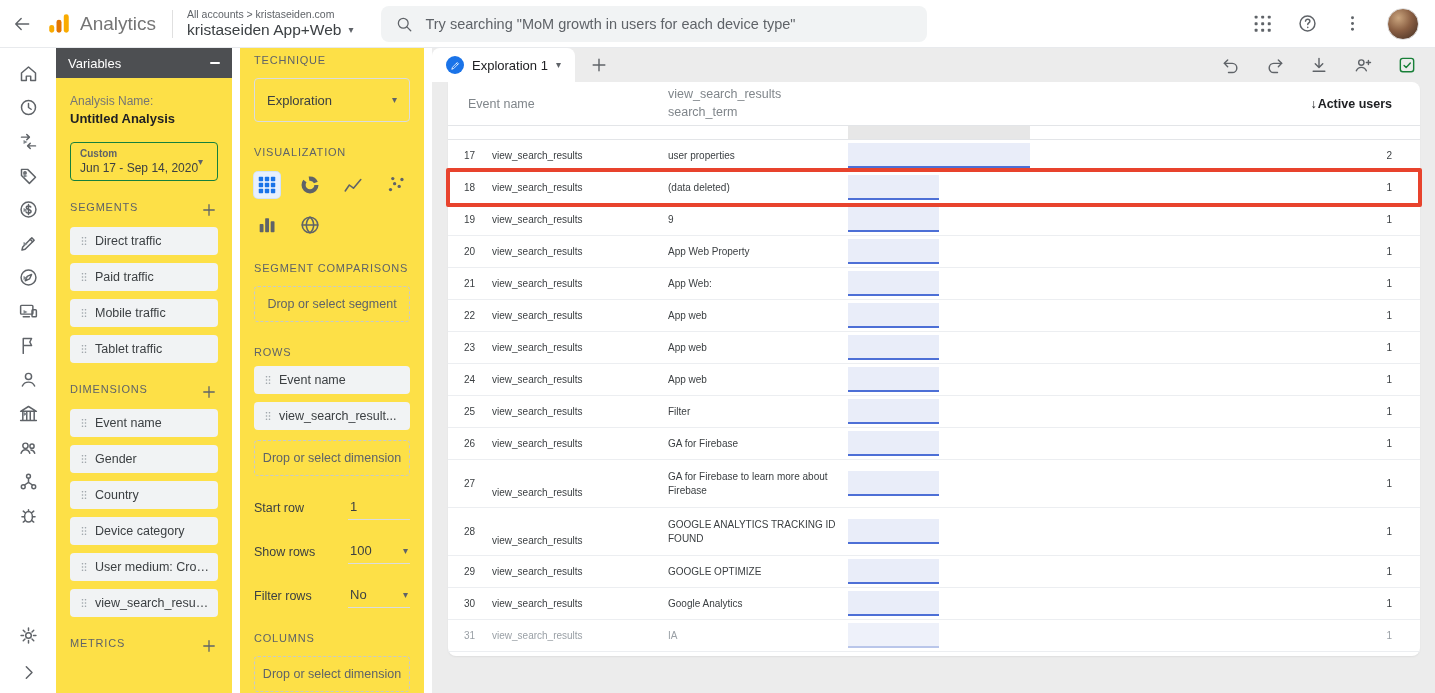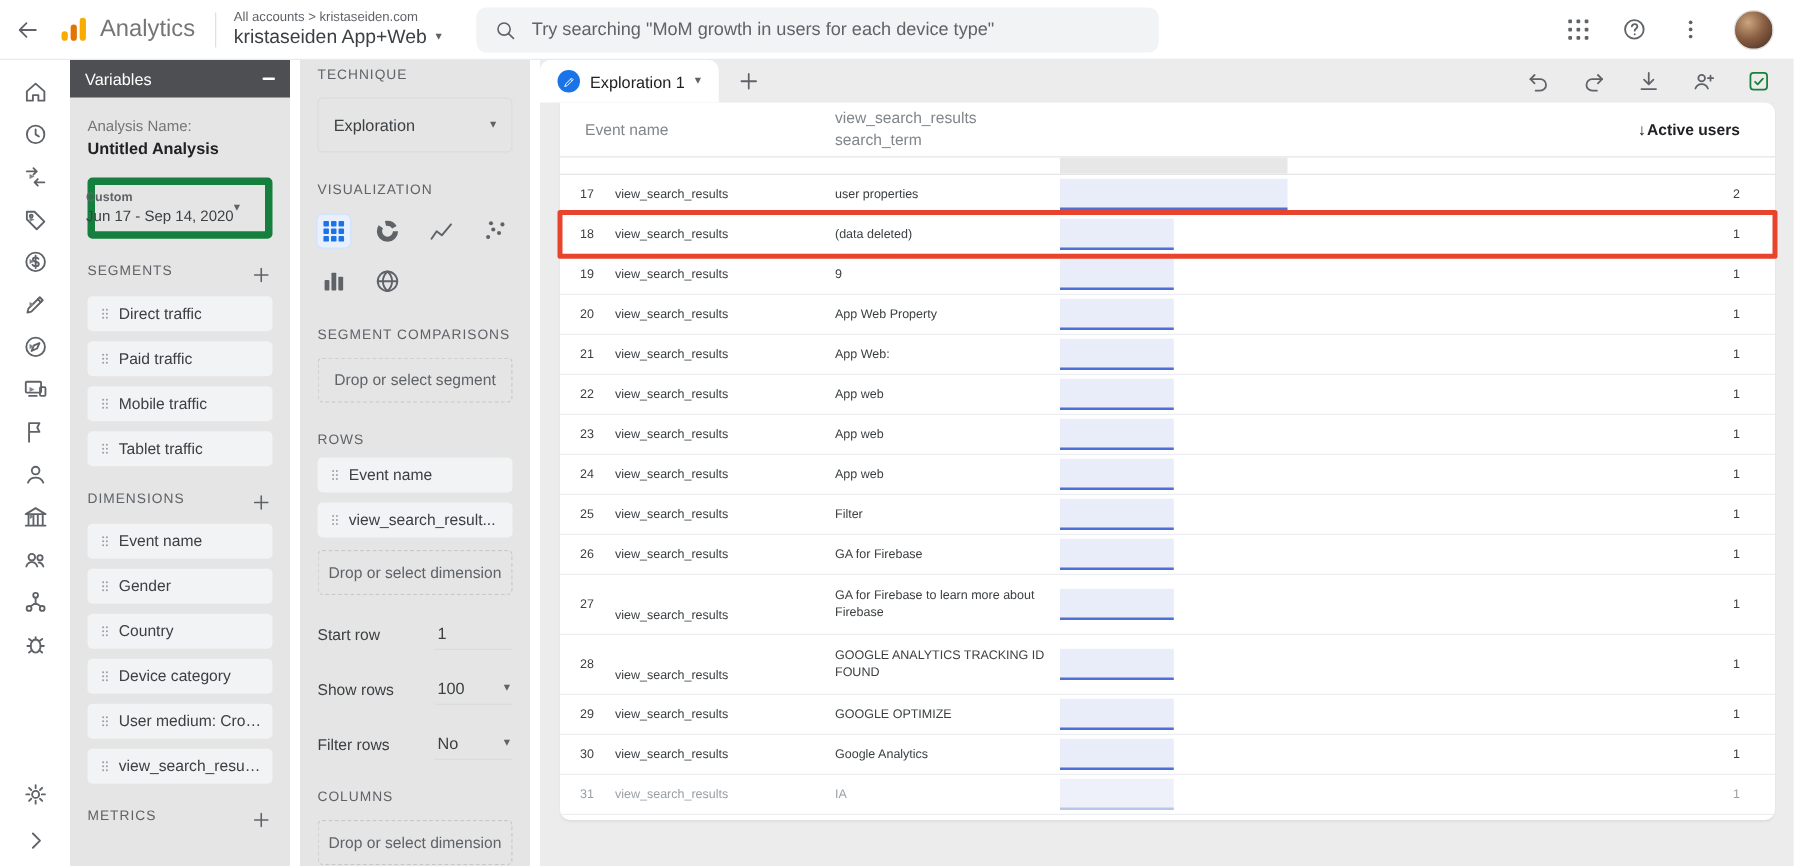--- a/index.html
+++ b/index.html
@@ -33,29 +33,29 @@
 
 
 .rail{width:56px;display:flex;flex-direction:column;align-items:center;padding-top:8px}
 .rail-item{position:relative;width:100%;height:34px;display:flex;align-items:center;justify-content:center;color:#5f6368;cursor:pointer}
 .rail-item .icon{width:21px;height:21px}
 .expander{position:absolute;left:6px;top:50%;transform:translateY(-50%);font-size:8px;color:#80868b}
 .rail-bottom{margin-top:auto;display:flex;flex-direction:column;align-items:center;gap:16px;padding-bottom:10px;color:#5f6368}
 .rail-bottom .icon{width:21px;height:21px;cursor:pointer}
 
 
-.panel{background:#e5e5e5;display:flex;flex-direction:column;overflow:hidden}
+.panel{background:#fde047;display:flex;flex-direction:column;overflow:hidden}
 .panel.variables{width:176px}
 .panel.tabset{width:184px;margin-left:8px}
 .panel-hd{flex:0 0 30px;background:#4d4f52;color:#fff;display:flex;align-items:center;justify-content:space-between;padding:0 12px;font-size:13px}
 .minimize{width:10px;height:2px;background:#fff;border-radius:1px;cursor:pointer}
 .panel-body{padding:0 14px;overflow:hidden;flex:1}
 .an-label{margin-top:16px;font-size:12px;color:#757575}
 .an-name{margin-top:3px;font-size:13px;font-weight:bold;color:#202124;cursor:text}
-.datebox{margin-top:16px;border:6px solid #15803d;border-radius:4px;padding:5px 20px;display:flex;justify-content:flex-end;align-items:center;cursor:pointer}
+.datebox{margin-top:16px;border:1px solid #15803d;border-radius:4px;padding:5px 9px;display:flex;justify-content:flex-start;align-items:center;cursor:pointer}
 .date-type{font-size:10px;color:#5f6368;font-weight:bold}
 .date-range{font-size:12px;color:#3c4043;margin-top:2px;white-space:nowrap}
 .sec-hd{margin-top:20px;display:flex;justify-content:space-between;align-items:flex-start;font-size:11px;color:#5f6368;letter-spacing:.8px}
 .plus{width:18px;height:18px;color:#5f6368;display:inline-flex;cursor:pointer}
 .chip{margin-top:8px;height:28px;background:#f1f3f4;border-radius:4px;display:flex;align-items:center;gap:5px;padding:0 8px;font-size:12.5px;color:#3c4043;cursor:grab}
 .grip{width:12px;height:12px;color:#9aa0a6;flex:0 0 auto}
 .chip-label{white-space:nowrap;overflow:hidden;text-overflow:ellipsis}
 
 
 .sec-label{margin-top:6px;font-size:11px;color:#5f6368;letter-spacing:.8px}

